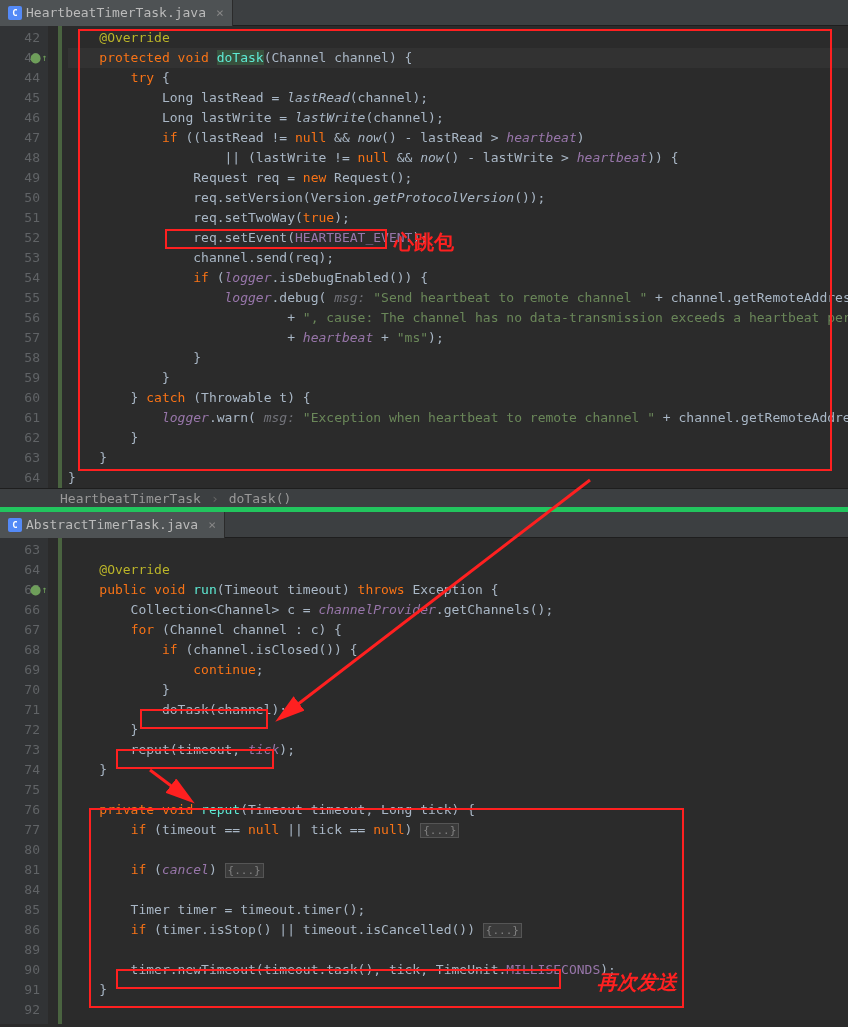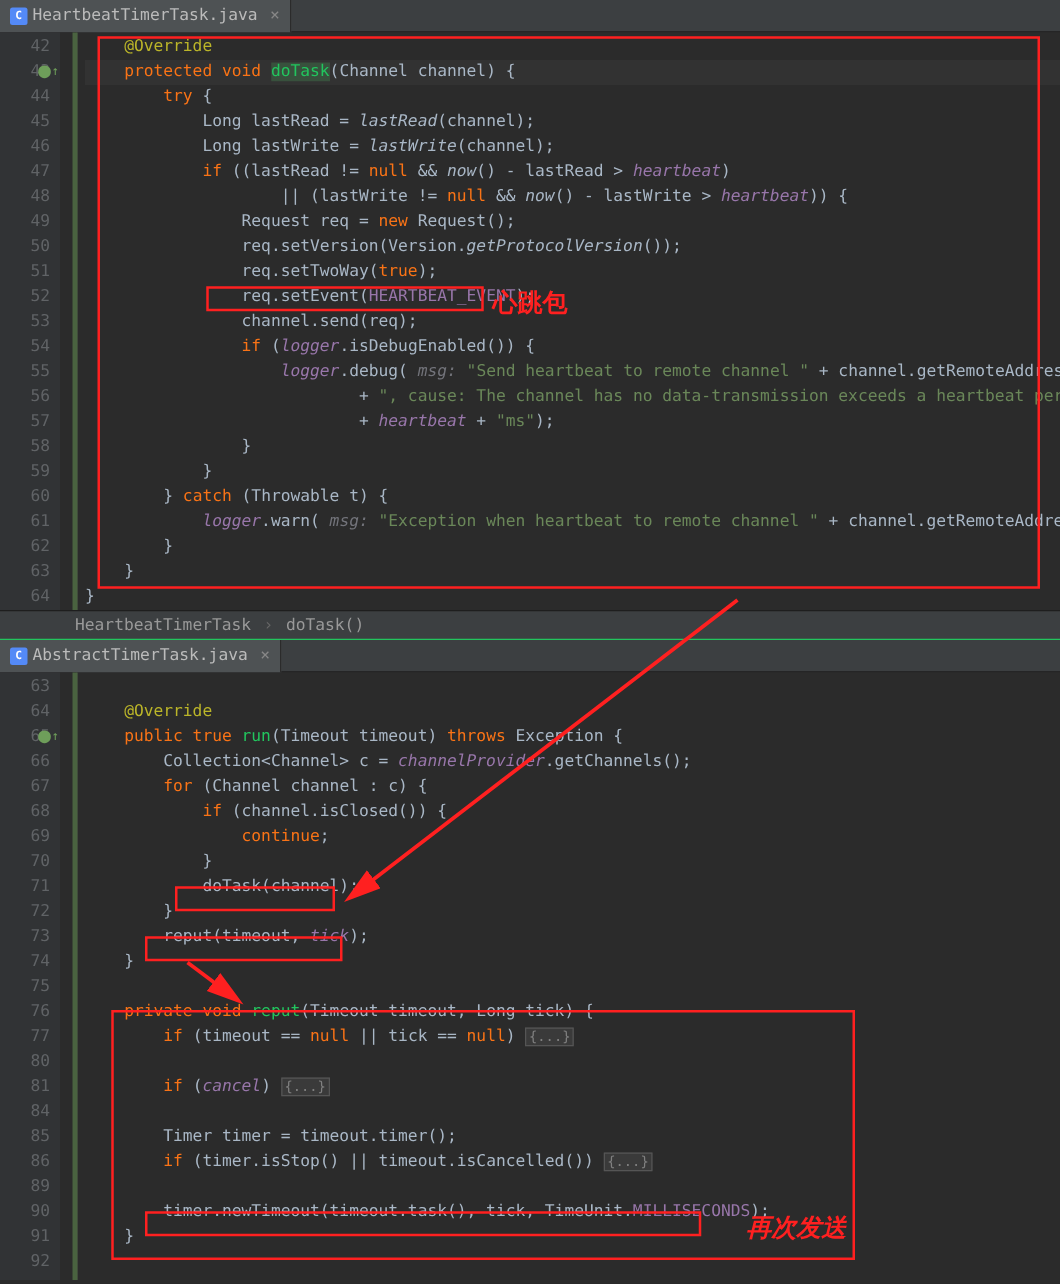--- a/index.html
+++ b/index.html
@@ -76,36 +76,36 @@
 }
 .code .line {
   height: 20px;
   line-height: 20px;
   white-space: pre;
 }
 .line.hl { background: #323232; }
 .kw { color: #f97316; }
 .str { color: #6a8759; }
 .ann { color: #bbb529; }
-.method { color: #22c55e; }
+.method { color: #5eead4; }
 .field { color: #9876aa; font-style: italic; }
 .param { color: #72737a; font-style: italic; text-align: center; }
 .const { color: #9876aa; }
 .ital { font-style: italic; }
 .fold-block { color: #808080; background: #3a3a3a; border: 1px solid #555; padding: 0 2px; font-size: 11px; }
 .breadcrumb {
   background: #3c3f41;
   height: 24px;
   display: flex;
   align-items: center;
   padding-left: 60px;
   color: #999;
   gap: 10px;
   border-top: 1px solid #1e1e1e;
-  border-bottom: 1px solid #22c55e;
+  border-bottom: 5px solid #22c55e;
 }
 .breadcrumb .sep { color: #666; }
 .red-box {
   position: absolute;
   border: 2px solid #ff2020;
   pointer-events: none;
   z-index: 5;
 }
 .red-label {
   position: absolute;
@@ -233,21 +233,21 @@
     <div class="ln">89</div>
     <div class="ln">90</div>
     <div class="ln">91</div>
     <div class="ln">92</div>
   </div>
   <div class="fold-gutter"></div>
   <div class="code">
     <div class="margin-bar" style="left:-4px;"></div>
     <div class="line"></div>
     <div class="line">    <span class="ann">@Override</span></div>
-    <div class="line">    <span class="kw">public true</span> <span class="method">run</span>(Timeout timeout) <span class="kw">throws</span> Exception {</div>
+    <div class="line">    <span class="kw">public void</span> <span class="method">run</span>(Timeout timeout) <span class="kw">throws</span> Exception {</div>
     <div class="line">        Collection&lt;Channel&gt; c = <span class="field">channelProvider</span>.getChannels();</div>
     <div class="line">        <span class="kw">for</span> (Channel channel : c) {</div>
     <div class="line">            <span class="kw">if</span> (channel.isClosed()) {</div>
     <div class="line">                <span class="kw">continue</span>;</div>
     <div class="line">            }</div>
     <div class="line">            doTask(channel);</div>
     <div class="line">        }</div>
     <div class="line">        reput(timeout, <span class="field">tick</span>);</div>
     <div class="line">    }</div>
     <div class="line"></div>

